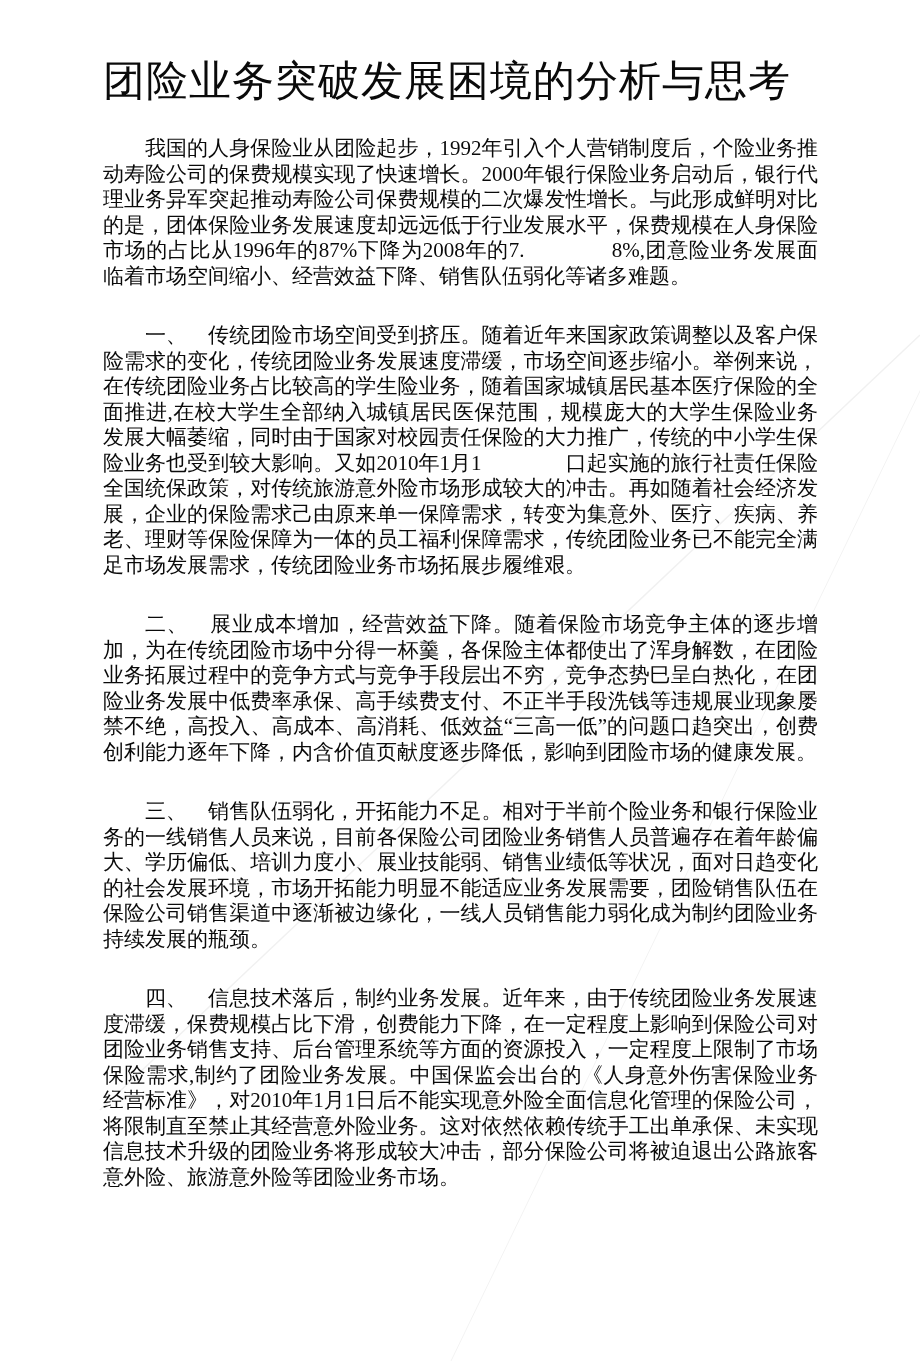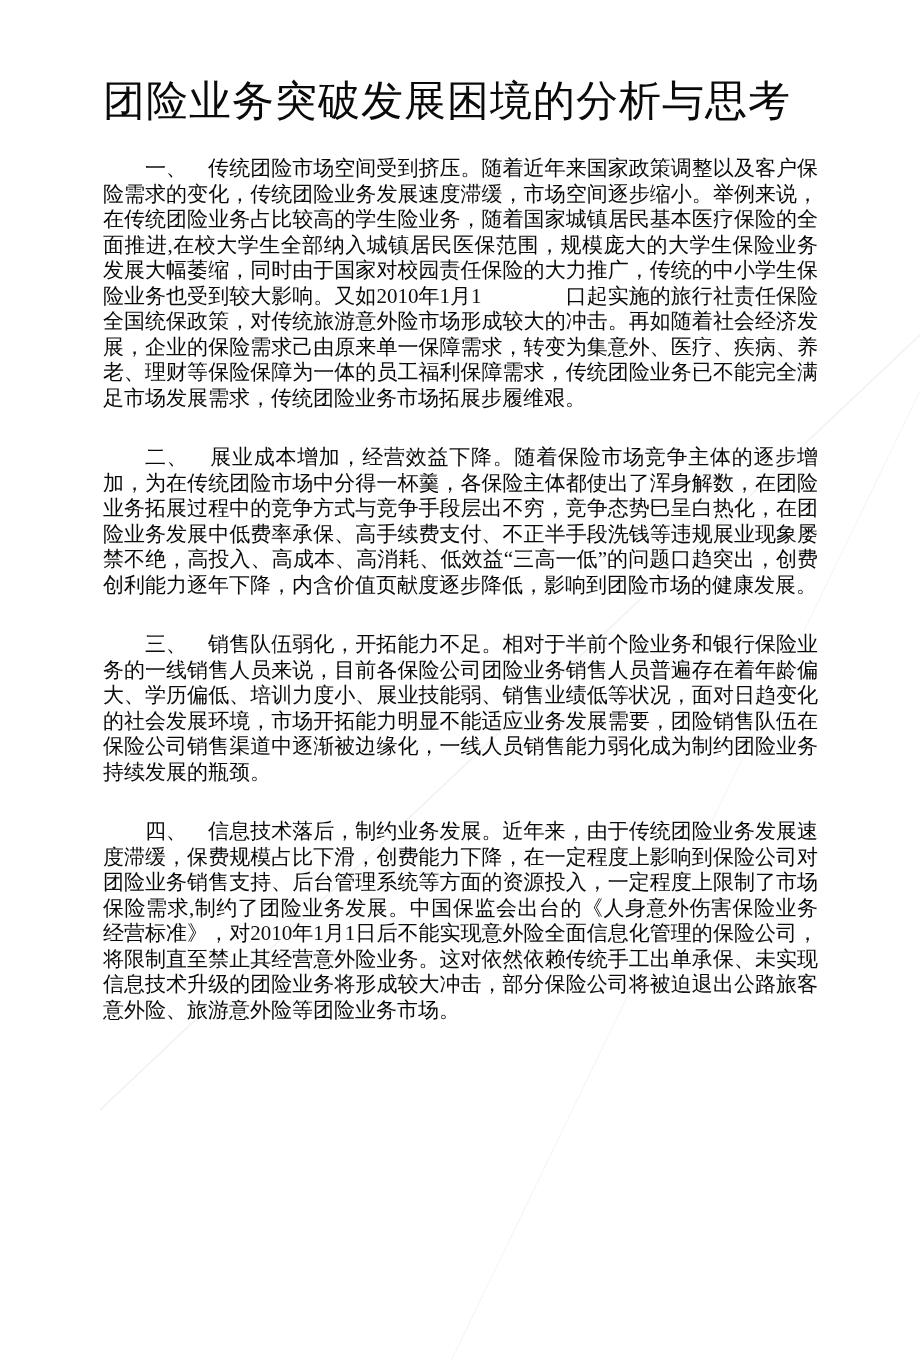--- a/index.html
+++ b/index.html
@@ -12,21 +12,21 @@
     height: 1361px;
     overflow: hidden;
     color: #0a0a0a;
     font-family: "Liberation Serif", "DejaVu Serif", serif;
   }
   .page {
     position: relative;
     box-sizing: border-box;
     width: 920px;
     height: 1361px;
-    padding: 76px 102px 0 103px;
+    padding: 56px 102px 0 103px;
     background: #ffffff;
   }
   .artifacts {
     position: absolute;
     left: 0; top: 0;
     width: 920px; height: 1361px;
     pointer-events: none;
   }
   h1.doc-title {
     margin: 0 0 30px 0;
@@ -62,20 +62,21 @@
 <div class="page">
 
   <svg class="artifacts" viewBox="0 0 920 1361" xmlns="http://www.w3.org/2000/svg">
     <line x1="920" y1="335" x2="100" y2="1110" stroke="rgba(0,0,0,0.06)" stroke-width="1.5"></line>
     <line x1="935" y1="360" x2="451" y2="1361" stroke="rgba(0,0,0,0.05)" stroke-width="1"></line>
   </svg>
 
   <h1 class="doc-title">团险业务突破发展困境的分析与思考</h1>
 
 
+  <p class="para">我国的人身保险业从团险起步，1992年引入个人营销制度后，个险业务推动寿险公司的保费规模实现了快速增长。2000年银行保险业务启动后，银行代理业务异军突起推动寿险公司保费规模的二次爆发性增长。与此形成鲜明对比的是，团体保险业务发展速度却远远低于行业发展水平，保费规模在人身保险市场的占比从1996年的87%下降为2008年的7.　　　　8%,团意险业务发展面临着市场空间缩小、经营效益下降、销售队伍弱化等诸多难题。</p>
 
   <p class="para"><span>一、　传统团险市场空间受到挤压。随着近年来国家政策调整以及客户保险需求的变化，传统团险业务发展速度滞缓，市场空间逐步缩小。举例来说，在传统团险业务占比较高的学生险业务，随着国家城镇居民基本</span><a class="doclink">医疗保险</a><span>的全面推进,在校大学生全部纳入城镇居民医保范围，规模庞大的大学生保险业务发展大幅萎缩，同时由于国家对校园责任保险的大力推广，传统的中小学生保险业务也受到较大影响。又如2010年1月1　　　　口起实施的旅行社责任保险全国统保政策，对传统旅游意外险市场形成较大的冲击。再如随着社会经济发展，企业的保险需求己由原来单一保障需求，转变为集意外、医疗、疾病、养老、理财等保险保障为一体的员工福利保障需求，传统团险业务已不能完全满足市场发展需求，传统团险业务市场拓展步履维艰。</span></p>
 
   <p class="para">二、　展业成本增加，经营效益下降。随着保险市场竞争主体的逐步增加，为在传统团险市场中分得一杯羹，各保险主体都使出了浑身解数，在团险业务拓展过程中的竞争方式与竞争手段层出不穷，竞争态势巳呈白热化，在团险业务发展中低费率承保、高手续费支付、不正半手段洗钱等违规展业现象屡禁不绝，高投入、高成本、高消耗、低效益“三高一低”的问题口趋突出，创费创利能力逐年下降，内含价值页献度逐步降低，影响到团险市场的健康发展。</p>
 
   <p class="para">三、　销售队伍弱化，开拓能力不足。相对于半前个险业务和银行保险业务的一线销售人员来说，目前各保险公司团险业务销售人员普遍存在着年龄偏大、学历偏低、培训力度小、展业技能弱、销售业绩低等状况，面对日趋变化的社会发展环境，市场开拓能力明显不能适应业务发展需要，团险销售队伍在保险公司销售渠道中逐渐被边缘化，一线人员销售能力弱化成为制约团险业务持续发展的瓶颈。</p>
 
   <p class="para">四、　信息技术落后，制约业务发展。近年来，由于传统团险业务发展速度滞缓，保费规模占比下滑，创费能力下降，在一定程度上影响到保险公司对团险业务销售支持、后台管理系统等方面的资源投入，一定程度上限制了市场保险需求,制约了团险业务发展。中国保监会出台的《人身意外伤害保险业务经营标准》，对2010年1月1日后不能实现意外险全面信息化管理的保险公司，将限制直至禁止其经营意外险业务。这对依然依赖传统手工出单承保、未实现信息技术升级的团险业务将形成较大冲击，部分保险公司将被迫退出公路旅客意外险、旅游意外险等团险业务市场。</p>
 
 </div>

